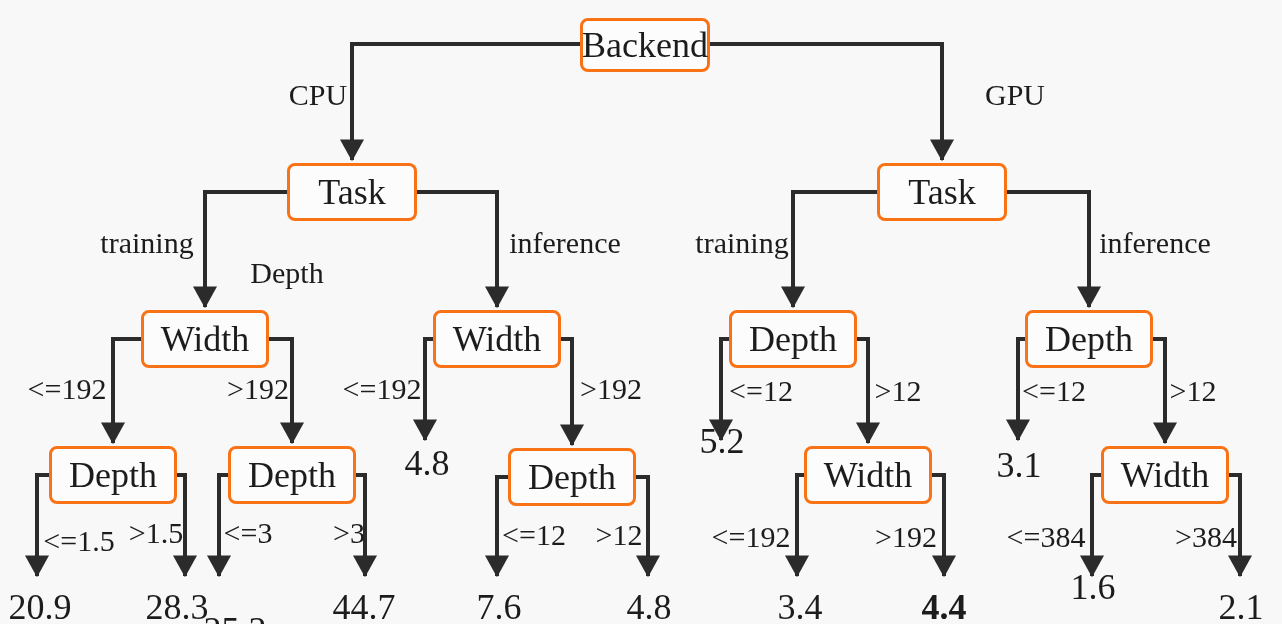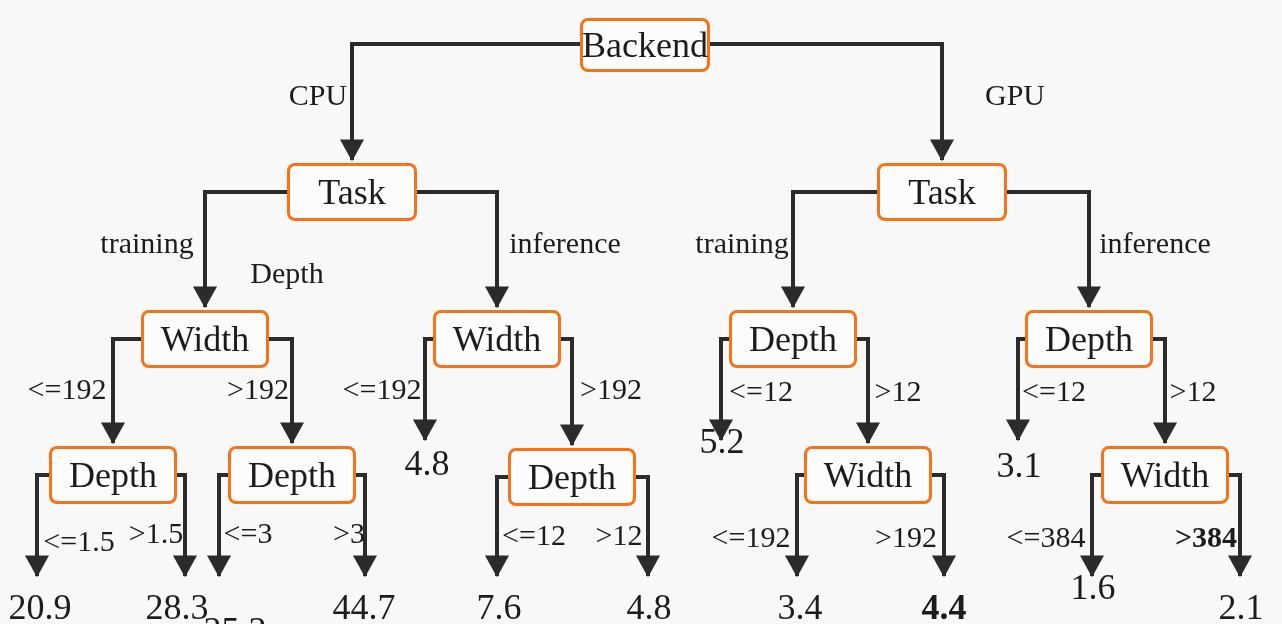--- a/index.html
+++ b/index.html
@@ -124,21 +124,21 @@
 
   <div class="elabel" style="left:79px; top:516px;margin-top:8px;">&lt;=1.5</div>
   <div class="elabel" style="left:156px; top:516px;">&gt;1.5</div>
   <div class="elabel" style="left:248px; top:516px;">&lt;=3</div>
   <div class="elabel" style="left:349px; top:516px;">&gt;3</div>
   <div class="elabel" style="left:534px; top:518px;">&lt;=12</div>
   <div class="elabel" style="left:619px; top:518px;">&gt;12</div>
   <div class="elabel" style="left:751px; top:520px;">&lt;=192</div>
   <div class="elabel" style="left:906px; top:520px;">&gt;192</div>
   <div class="elabel" style="left:1046px; top:520px;">&lt;=384</div>
-  <div class="elabel" style="left:1206px; top:520px;font-weight:bold;">&gt;384</div>
+  <div class="elabel" style="left:1206px; top:520px;">&gt;384</div>
 
   <div class="leaf" style="left:427px; top:444px;">4.8</div>
   <div class="leaf" style="left:722px; top:422px;">5.2</div>
   <div class="leaf" style="left:1019px; top:446px;">3.1</div>
 
   <div class="leaf" style="left:40px; top:588px;">20.9</div>
   <div class="leaf" style="left:177px; top:588px;">28.3</div>
   <div class="leaf" style="left:235px; top:611px;">35.3</div>
   <div class="leaf" style="left:364px; top:588px;">44.7</div>
   <div class="leaf" style="left:499px; top:588px;">7.6</div>

